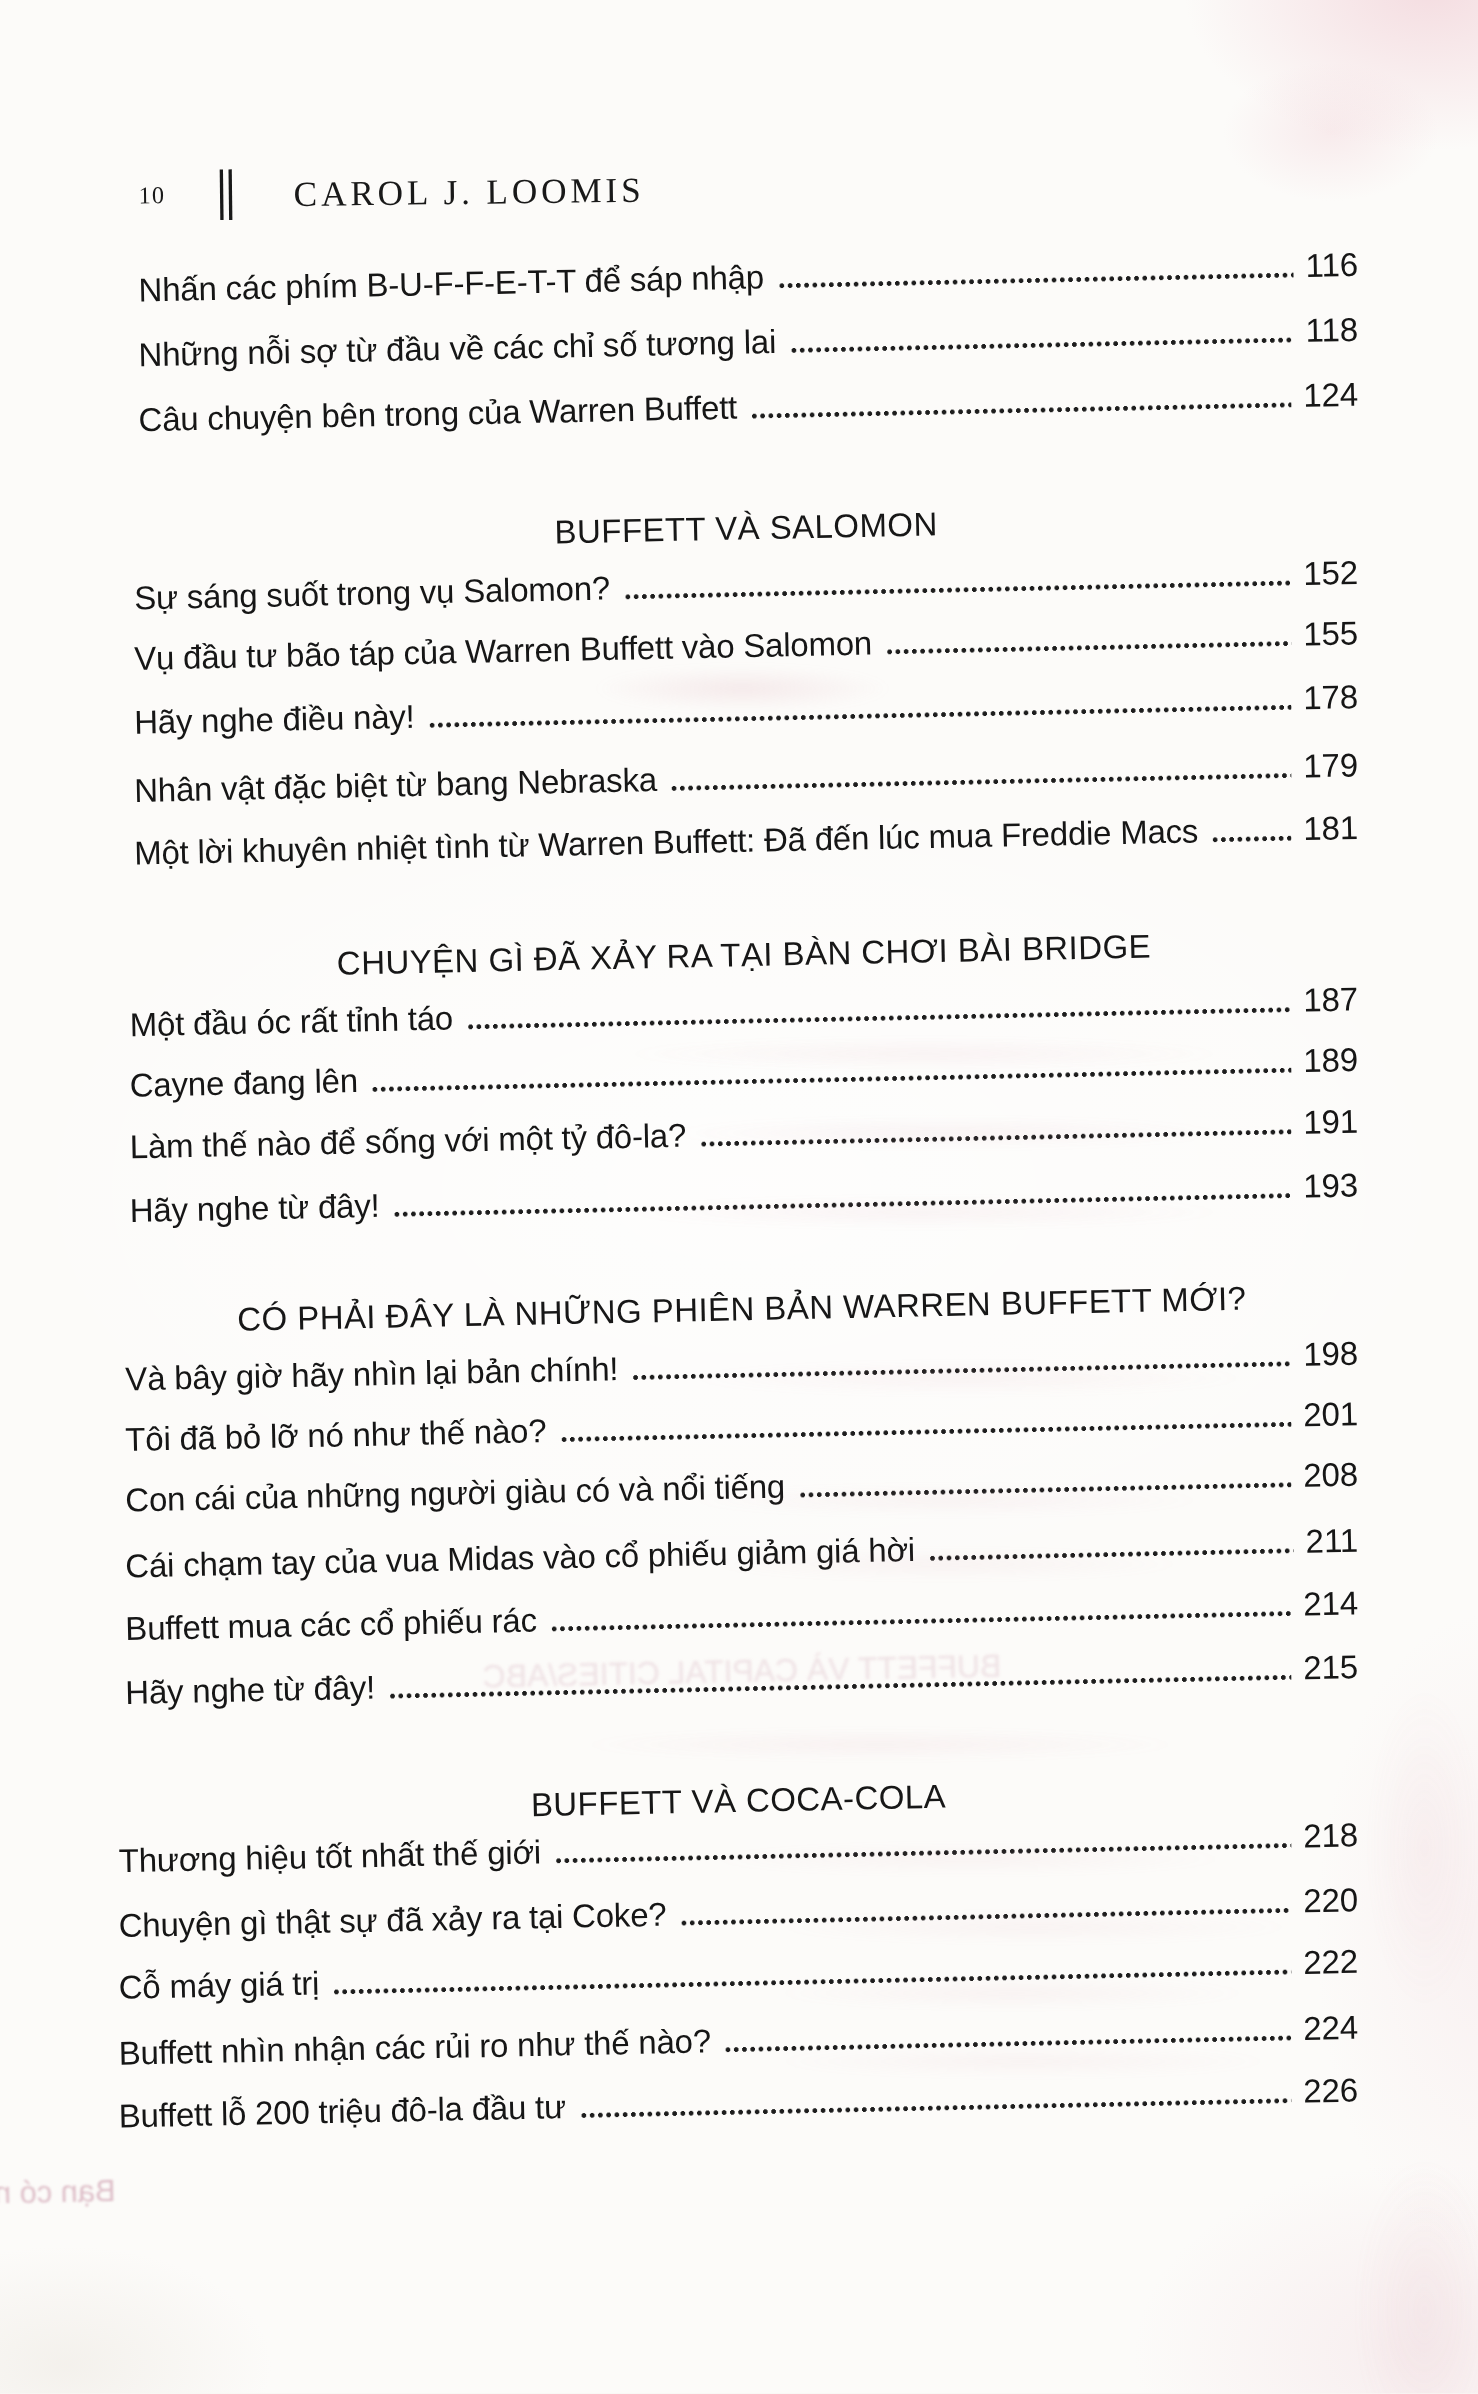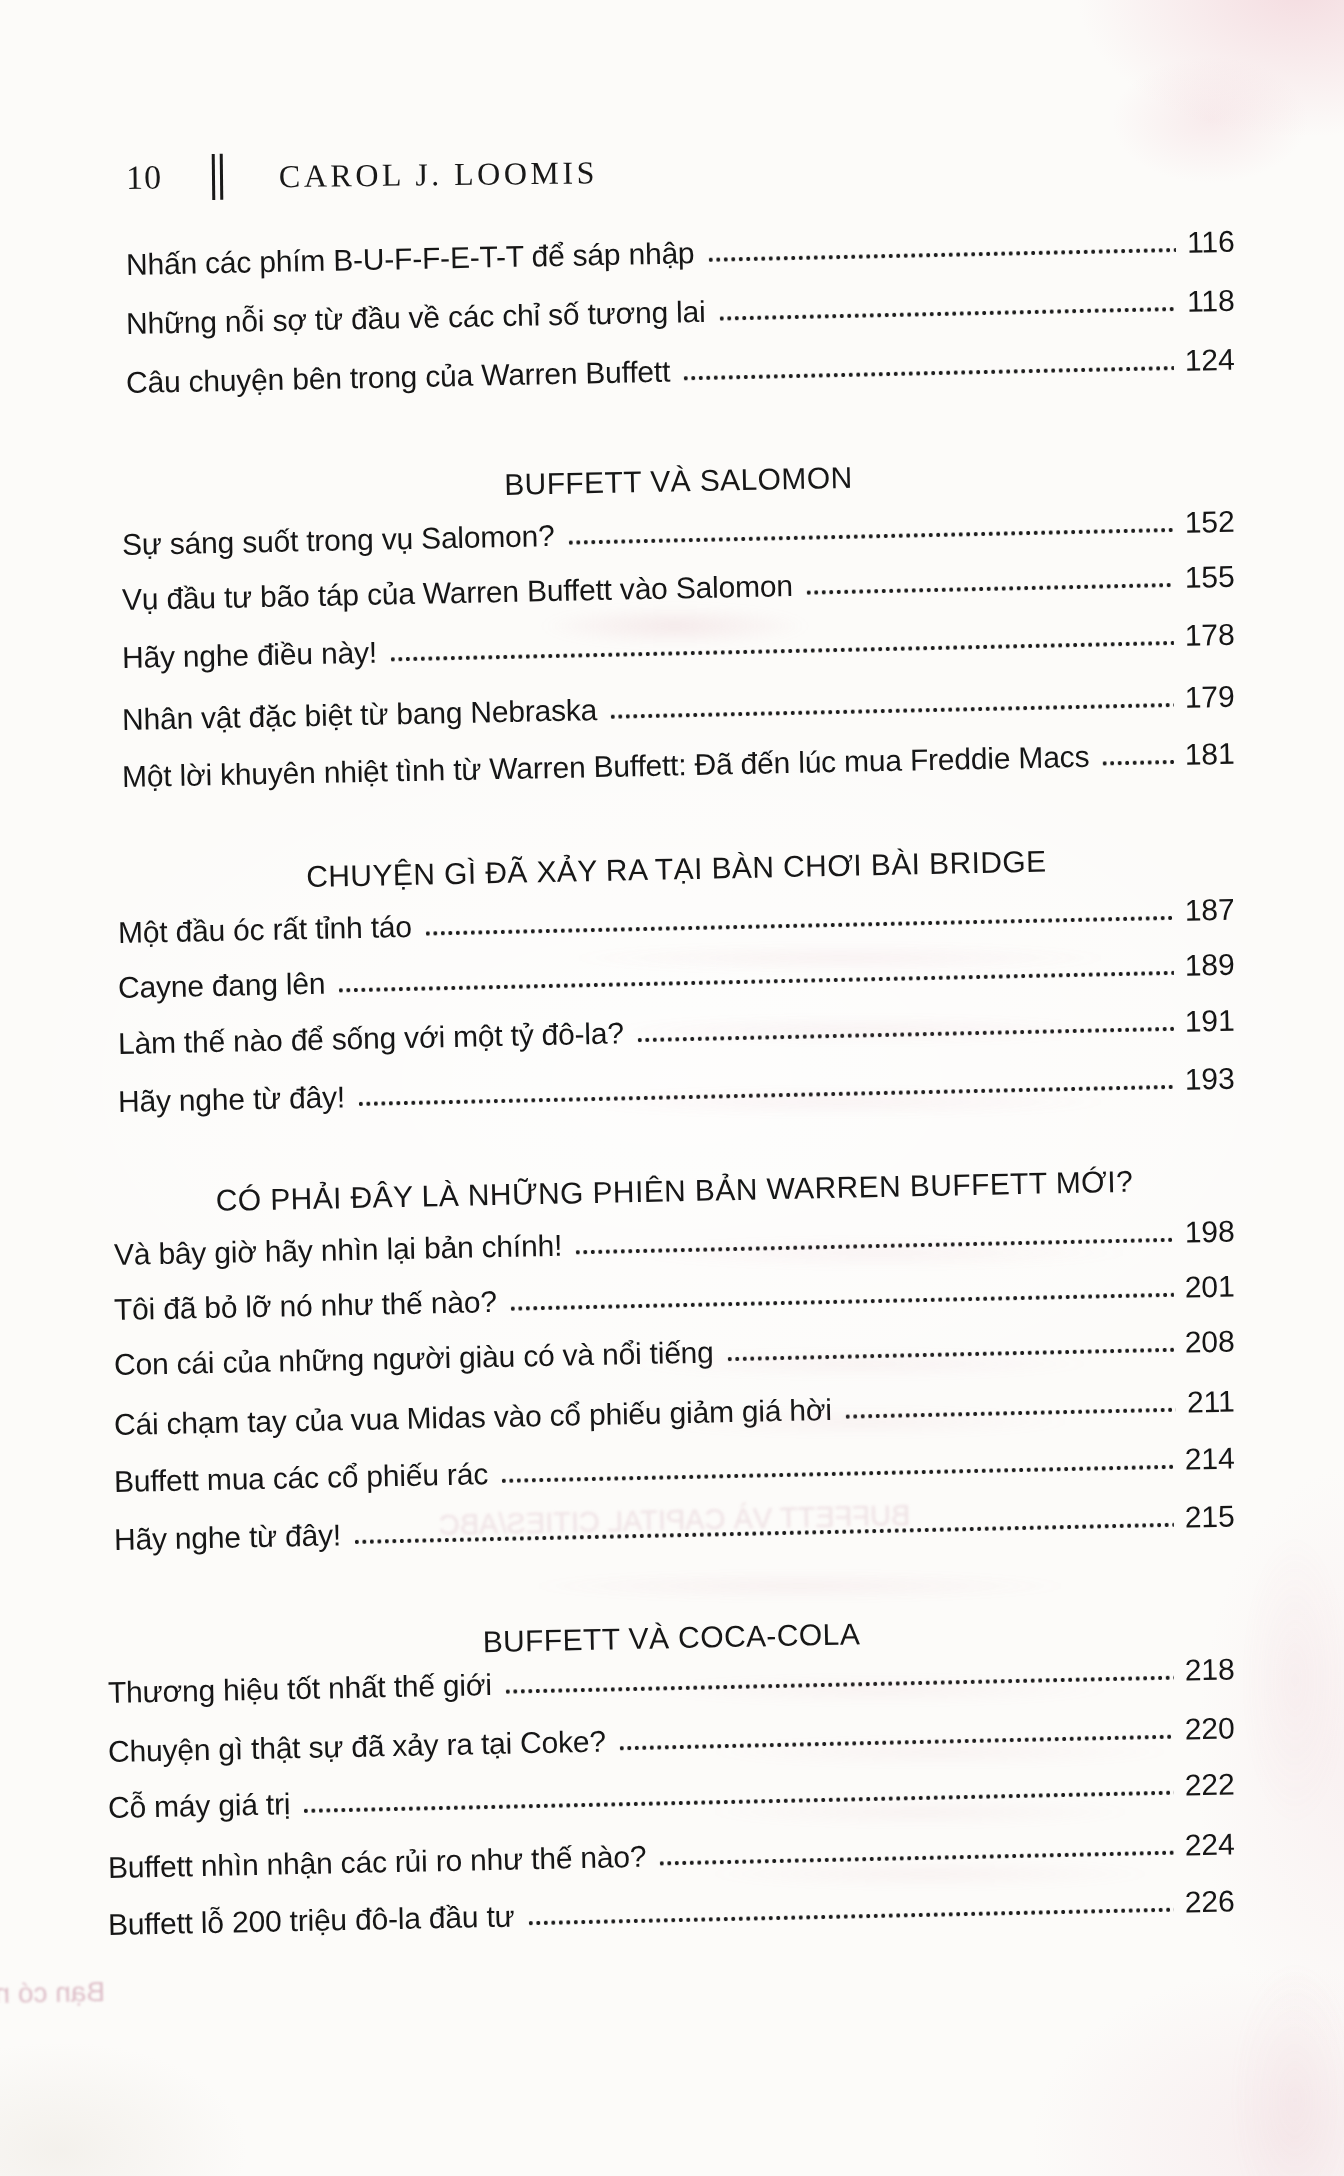--- a/index.html
+++ b/index.html
@@ -28,21 +28,21 @@
   .content{position:absolute;inset:0;color:#161616;}
 
   
   .page-header{
     position:absolute;left:126px;top:150px;height:56px;
     display:flex;align-items:center;
     transform:rotate(-0.7deg);transform-origin:0 50%;
   }
   .pg-num{
     font-family:"Liberation Serif",serif;
-    font-size:34px;color:#191919;letter-spacing:1px;
+    font-size:22px;color:#191919;letter-spacing:1px;
   }
   .dbar{
     display:inline-block;width:5px;height:46px;
     border-left:3px solid #191919;border-right:3px solid #191919;
     margin:0 56px 0 50px;
   }
   .author{
     font-family:"Liberation Serif",serif;
     font-size:32px;letter-spacing:3.5px;color:#191919;
   }

